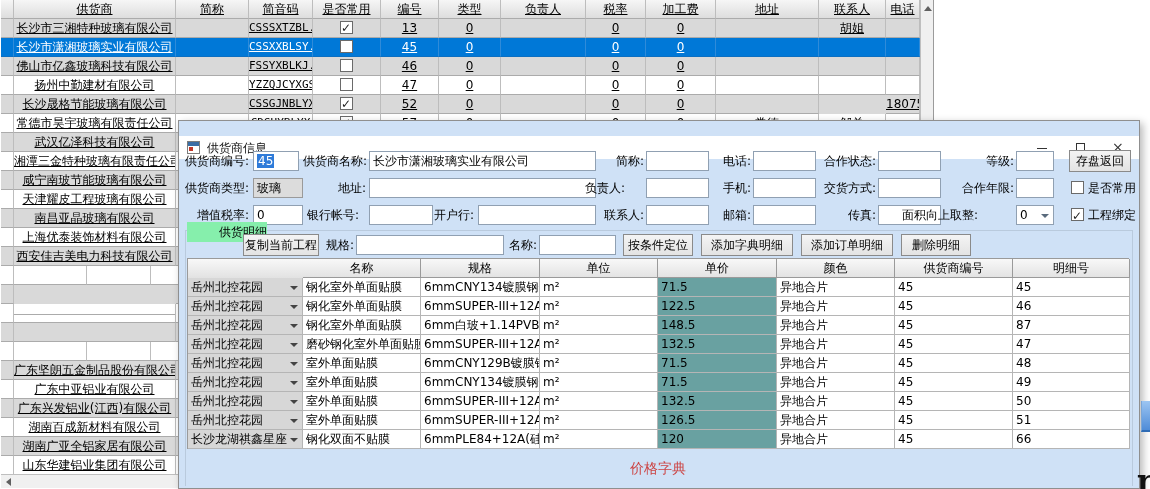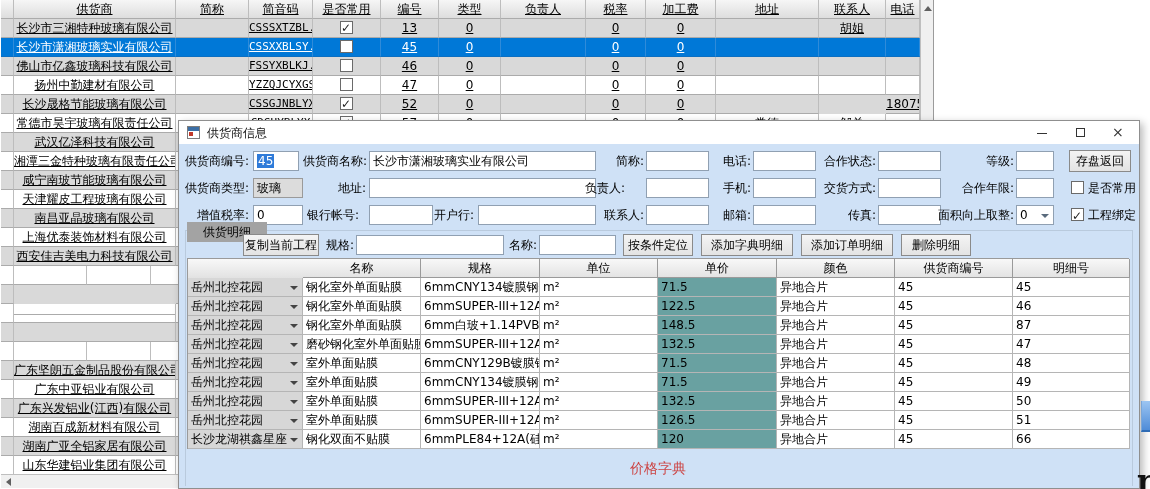--- a/index.html
+++ b/index.html
@@ -19,21 +19,21 @@
   .bgcell.code { font-family:"DejaVu Sans Mono", monospace; font-size:11px; }
   .cb { width:13px; height:13px; background:#fff; border:1px solid #6a6a6a; margin:2px auto 0; position:relative; }
   .cb.checked:after { content:"✓"; position:absolute; left:0px; top:-3px; font-size:12px; color:#222; }
   .vscroll { position:absolute; left:920px; top:0; width:13px; height:489px; background:#f0f0f0; border-left:1px solid #bfbfbf; }
   .vscroll .arr-up { position:absolute; left:3px; top:6px; width:0; height:0; border-left:4px solid transparent; border-right:4px solid transparent; border-bottom:5px solid #606060; }
   .hscroll { position:absolute; left:1px; top:474px; width:919px; height:14px; background:#f0f0f0; border-top:1px solid #bfbfbf; }
   .hscroll .arr-left { position:absolute; left:5px; top:3px; width:0; height:0; border-top:4px solid transparent; border-bottom:4px solid transparent; border-right:5px solid #606060; }
 
   
   .dialog { position:absolute; left:178px; top:120px; width:962px; height:369px; background:#cfe1f6; border:1px solid #8f8f8f; box-shadow:3px 3px 8px rgba(0,0,0,.28); }
-  .titlebar { position:absolute; left:0; top:0; width:100%; height:23px; background:#fff; }
+  .titlebar { position:absolute; left:0; top:15px; width:100%; height:23px; background:#fff; }
   .title-icon { position:absolute; left:8px; top:5px; width:13px; height:13px; border:1px solid #7c7c7c; background:#fff; }
   .title-icon .bar { position:absolute; left:0; top:0; width:100%; height:4px; background:#3b6ea5; }
   .title-icon .dot { position:absolute; left:1px; top:5px; width:4px; height:4px; background:#c0392b; }
   .title-text { position:absolute; left:28px; top:4px; font-size:12px; color:#111; }
   .winbtn { position:absolute; top:0; width:38px; height:23px; cursor:default; }
   .winbtn.min { right:78px; } .winbtn.max { right:40px; } .winbtn.close { right:2px; }
   .winbtn .mini-line { position:absolute; left:14px; top:12px; width:10px; height:1px; background:#333; }
   .winbtn .max-box { position:absolute; left:15px; top:7px; width:9px; height:9px; border:1px solid #333; }
   .winbtn.close span { position:absolute; left:13px; top:3px; font-size:14px; color:#333; }
 
@@ -522,26 +522,26 @@
       <div class="flabel" style="left:115px;top:61px;width:65px">银行帐号:</div>
       <div class="finput" style="left:190px;top:61px;width:64px"></div>
       <div class="flabel" style="left:237px;top:61px;width:58px">开户行:</div>
       <div class="finput" style="left:299px;top:61px;width:118px"></div>
       <div class="flabel" style="left:420px;top:61px;width:45px">联系人:</div>
       <div class="finput" style="left:467px;top:61px;width:63px"></div>
       <div class="flabel" style="left:528px;top:61px;width:44px">邮箱:</div>
       <div class="finput" style="left:574px;top:61px;width:63px"></div>
       <div class="flabel" style="left:632px;top:61px;width:65px">传真:</div>
       <div class="finput" style="left:699px;top:61px;width:63px"></div>
-      <div class="flabel" style="left:750px;top:61px;width:85px">面积向上取整:</div>
+      <div class="flabel" style="left:714px;top:61px;width:85px">面积向上取整:</div>
       <div class="fselect" style="left:837px;top:61px;width:38px"><span>0</span><span class="arr"></span></div>
       <div class="fcheck" style="left:892px;top:61px"><span class="cb checked"></span><span>工程绑定</span></div>
 
       <div class="groupbox"></div>
-      <div class="flabel" style="left:8px;top:78px;width:80px;text-align:center;background:#a3a3a3">供货明细</div>
+      <div class="flabel" style="left:8px;top:78px;width:80px;text-align:right;background:#86efac">供货明细</div>
 
       <div class="btn" style="left:64px;top:90px;width:76px">复制当前工程</div>
       <div class="flabel" style="left:133px;top:91px;width:42px">规格:</div>
       <div class="finput" style="left:177px;top:91px;width:148px"></div>
       <div class="flabel" style="left:328px;top:91px;width:30px">名称:</div>
       <div class="finput" style="left:360px;top:91px;width:77px"></div>
       <div class="btn" style="left:444px;top:90px;width:70px">按条件定位</div>
       <div class="btn" style="left:522px;top:90px;width:92px">添加字典明细</div>
       <div class="btn" style="left:622px;top:90px;width:92px">添加订单明细</div>
       <div class="btn" style="left:722px;top:90px;width:70px">删除明细</div>

